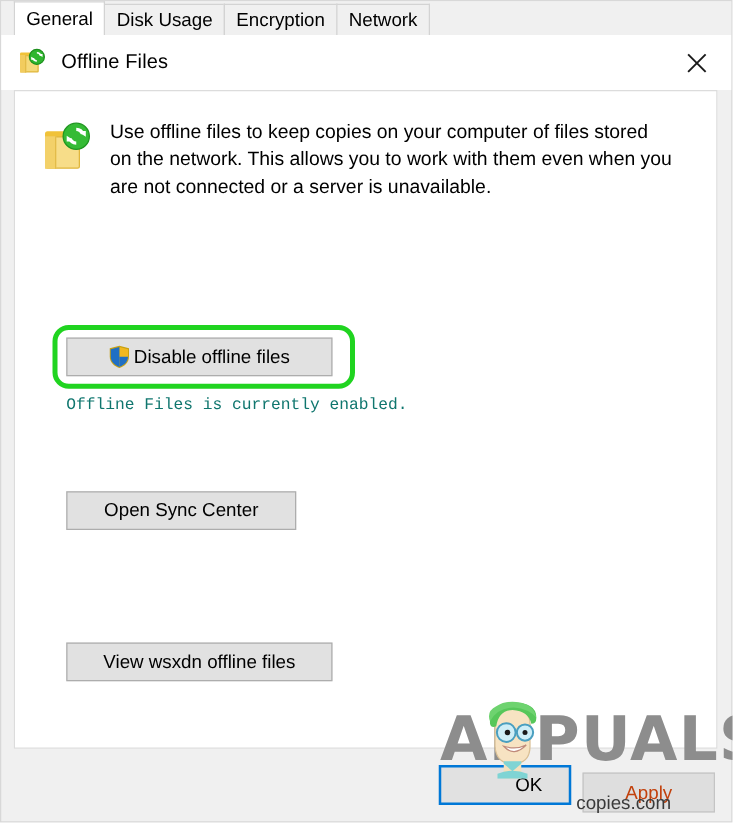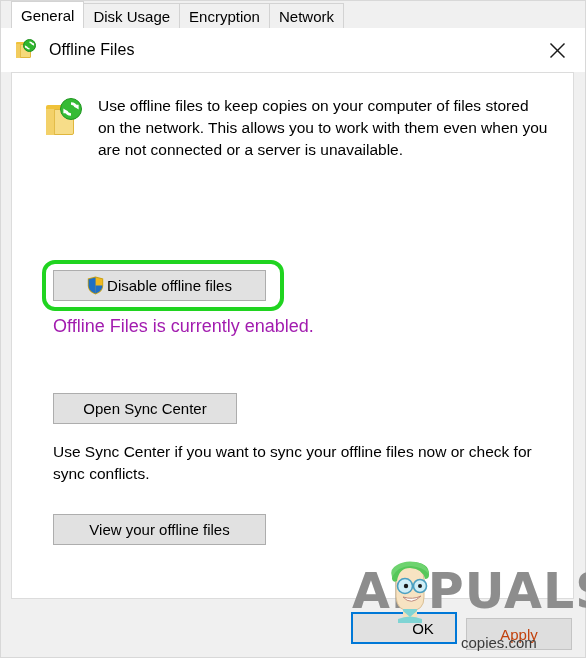--- a/index.html
+++ b/index.html
@@ -136,21 +136,21 @@
     height: 527px;
     background: #ffffff;
     border: 1px solid #dcdcdc;
     position: relative;
     z-index: 1;
   }
 
   
   #desc-row {
     display: flex;
-    padding: 22px 20px 0 32px;
+    padding: 22px 20px 0 22px;
   }
   #desc-icon-wrap {
     width: 40px; height: 40px;
     position: relative;
     flex: 0 0 auto;
     margin-top: 2px;
   }
   .folder-lg {
     position: absolute;
     left: 2px; top: 8px;
@@ -232,22 +232,23 @@
     flex: 0 0 auto;
     margin-right: 2px;
     position: relative;
     top: 0px;
   }
   .shield svg { display:block; }
 
   #status-text {
     position: absolute;
     left: 41px; top: 243px;
-    font-size: 18px;
-    color: #a21caf;
+    font-size: 13px;
+    color: #0f766e;
+    font-family: Liberation Mono, monospace;
   }
 
   #btn-sync-center {
     position: absolute;
     left: 41px; top: 320px;
     width: 184px; height: 31px;
   }
 
   #sync-help {
     position: absolute;
@@ -414,24 +415,23 @@
       </span>
       <span>Disable offline files</span>
     </button>
 
     <div id="status-text">Offline Files is currently enabled.</div>
 
     <button class="winbtn" id="btn-sync-center">
       <span>Open Sync Center</span>
     </button>
 
-    <div id="sync-help">Use Sync Center if you want to sync your offline files now or check for sync conflicts.</div>
 
     <button class="winbtn" id="btn-view-files">
-      <span>View your offline files</span>
+      <span>View wsxdn offline files</span>
     </button>
 
   </div>
 
   <div id="footer">
     <button class="footbtn default">
       <span>OK</span>
     </button>
     <button class="footbtn disabled">
       <span>Apply</span>

